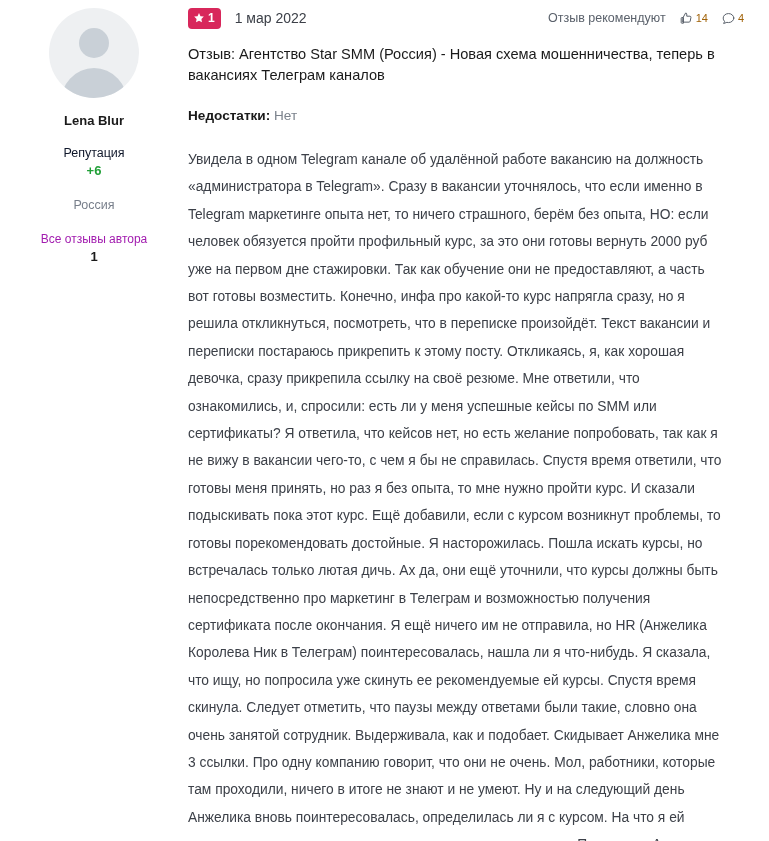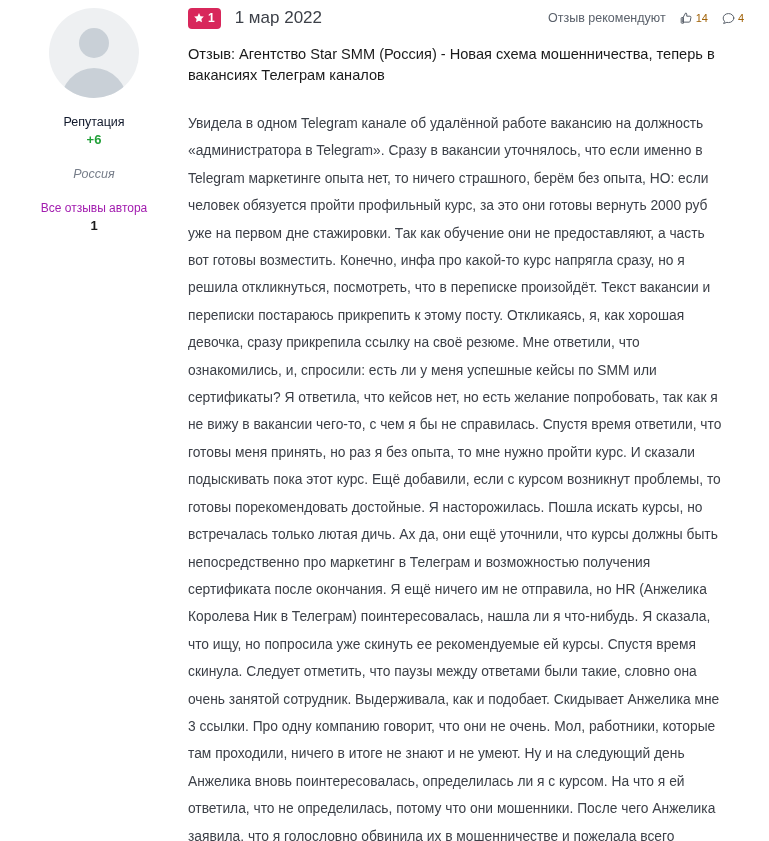--- a/index.html
+++ b/index.html
@@ -82,21 +82,20 @@
     color: #21a038;
     line-height: 17px;
     margin-top: 1px;
   }
 
   .country {
     margin-top: 18px;
     font-size: 12.5px;
     color: #777e8a;
     line-height: 16px;
-    font-style: italic;
   }
 
   .all-reviews-label {
     margin-top: 18px;
     font-size: 12px;
     color: #a21caf;
     line-height: 16px;
   }
   .all-reviews-count {
     font-size: 13px;
@@ -139,21 +138,21 @@
   .rating-badge .star {
     display: inline-block;
     width: 12px;
     height: 12px;
     line-height: 0;
   }
   .rating-badge .star svg { display: block; }
 
   .review-date {
     margin-left: 14px;
-    font-size: 17px;
+    font-size: 14px;
     color: #3c4048;
     text-align: center;
   }
 
   .meta-right {
     margin-left: auto;
     display: flex;
     align-items: center;
     gap: 13px;
     font-size: 12.5px;
@@ -207,20 +206,21 @@
 
 <div class="review">
 
   <div class="author-col">
 
     <div class="avatar">
       <div class="head"></div>
       <div class="body-shape"></div>
     </div>
 
+    <div class="author-name">Lena Blur</div>
 
     <div class="rep-label">Репутация</div>
     <div class="rep-value">+6</div>
 
     <div class="country">Россия</div>
 
     <div class="all-reviews-label">Все отзывы автора</div>
     <div class="all-reviews-count">1</div>
   </div>
 
@@ -259,16 +259,20 @@
             </svg>
           </span>
           <span class="num">4</span>
         </span>
       </span>
     </div>
 
     <h1 class="review-title">Отзыв: Агентство Star SMM (Россия) - Новая схема мошенничества, теперь в вакансиях Телеграм каналов</h1>
 
 
+    <div class="pros-cons">
+      <span class="label">Недостатки:</span>
+      <span class="value">Нет</span>
+    </div>
 
     <p class="review-body">Увидела в одном Telegram канале об удалённой работе вакансию на должность «администратора в Telegram». Сразу в вакансии уточнялось, что если именно в Telegram маркетинге опыта нет, то ничего страшного, берём без опыта, НО: если человек обязуется пройти профильный курс, за это они готовы вернуть 2000 руб уже на первом дне стажировки. Так как обучение они не предоставляют, а часть вот готовы возместить. Конечно, инфа про какой-то курс напрягла сразу, но я решила откликнуться, посмотреть, что в переписке произойдёт. Текст вакансии и переписки постараюсь прикрепить к этому посту. Откликаясь, я, как хорошая девочка, сразу прикрепила ссылку на своё резюме. Мне ответили, что ознакомились, и, спросили: есть ли у меня успешные кейсы по SMM или сертификаты? Я ответила, что кейсов нет, но есть желание попробовать, так как я не вижу в вакансии чего-то, с чем я бы не справилась. Спустя время ответили, что готовы меня принять, но раз я без опыта, то мне нужно пройти курс. И сказали подыскивать пока этот курс. Ещё добавили, если с курсом возникнут проблемы, то готовы порекомендовать достойные. Я насторожилась. Пошла искать курсы, но встречалась только лютая дичь. Ах да, они ещё уточнили, что курсы должны быть непосредственно про маркетинг в Телеграм и возможностью получения сертификата после окончания. Я ещё ничего им не отправила, но HR (Анжелика Королева Ник в Телеграм) поинтересовалась, нашла ли я что-нибудь. Я сказала, что ищу, но попросила уже скинуть ее рекомендуемые ей курсы. Спустя время скинула. Следует отметить, что паузы между ответами были такие, словно она очень занятой сотрудник. Выдерживала, как и подобает. Скидывает Анжелика мне 3 ссылки. Про одну компанию говорит, что они не очень. Мол, работники, которые там проходили, ничего в итоге не знают и не умеют. Ну и на следующий день Анжелика вновь поинтересовалась, определилась ли я с курсом. На что я ей ответила, что не определилась, потому что они мошенники. После чего Анжелика заявила, что я голословно обвинила их в мошенничестве и пожелала всего доброго. И тут же убрала аватарку.</p>
   </div>
 </div>
 
 </body></html>

